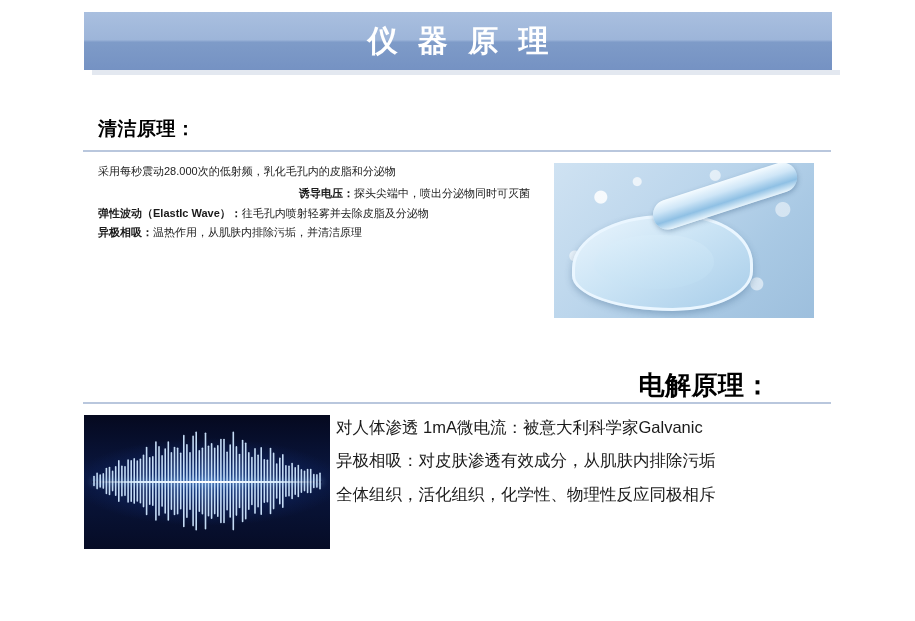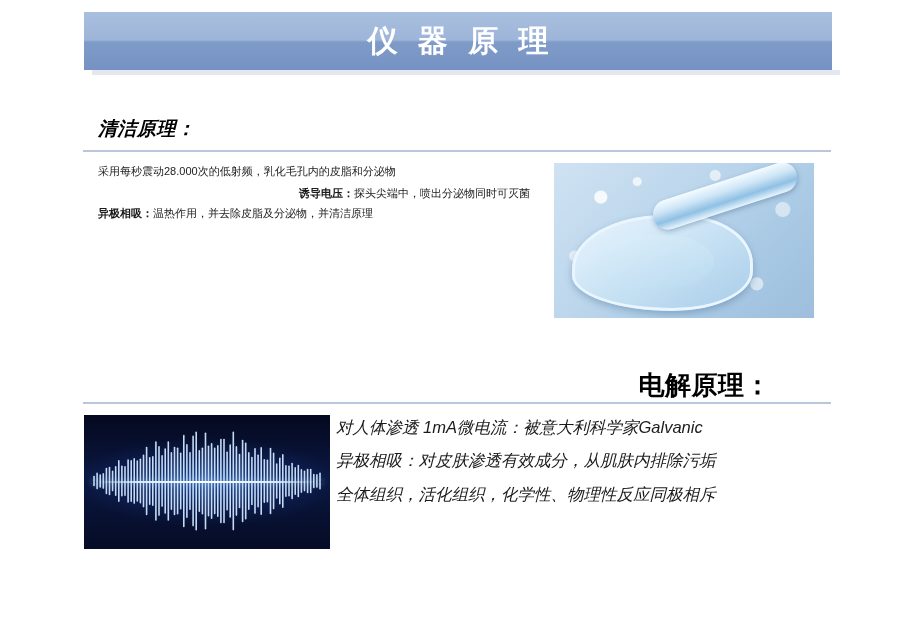--- a/index.html
+++ b/index.html
@@ -50,21 +50,20 @@
 
   
   .sec1-title {
     position: absolute;
     left: 98px;
     top: 116px;
     font-size: 19px;
     font-weight: bold;
     color: #000000;
     letter-spacing: 0.5px;
-    font-style: italic;
   }
   .sec1-rule {
     position: absolute;
     left: 83px;
     top: 150px;
     width: 748px;
     height: 2px;
     background: #b9c7dd;
   }
 
@@ -195,21 +194,20 @@
   }
 
   .sec2-body {
     position: absolute;
     left: 336px;
     top: 411px;
     width: 500px;
     font-size: 16.5px;
     color: #1a1a1a;
     line-height: 2.03;
-    font-style: italic;
   }
   .sec2-body p {
     margin: 0;
   }
 </style>
 </head>
 <body>
 
 <div class="page">
 
@@ -222,21 +220,24 @@
   <div class="sec1-rule"></div>
 
   <div class="sec1-body">
     <p>
       <span>采用每秒震动28.000次的低射频，乳化毛孔内的皮脂和分泌物</span>
     </p>
     <p class="p-gap">
       <span class="bold-key">诱导电压：</span><span>探头尖端中，喷出分泌物同时可灭菌</span>
     </p>
     <p>
-      <span class="bold-key">异极相吸：</span><span>温热作用，并去除皮脂及分泌物，并</span><span>清洁原理</span>
+      <span class="bold-key">弹性波动（ElastIc Wave）：</span><span>往毛孔内喷射轻雾</span><span>并去除皮脂及分泌物</span>
+    </p>
+    <p>
+      <span class="bold-key">异极相吸：</span><span>温热作用，从肌肤内排除污垢，并</span><span>清洁原理</span>
     </p>
   </div>
 
   <div class="probe-photo">
     <div class="bg"></div>
     <div class="head"></div>
     <div class="head-inner"></div>
     <div class="handle"></div>
   </div>
 

